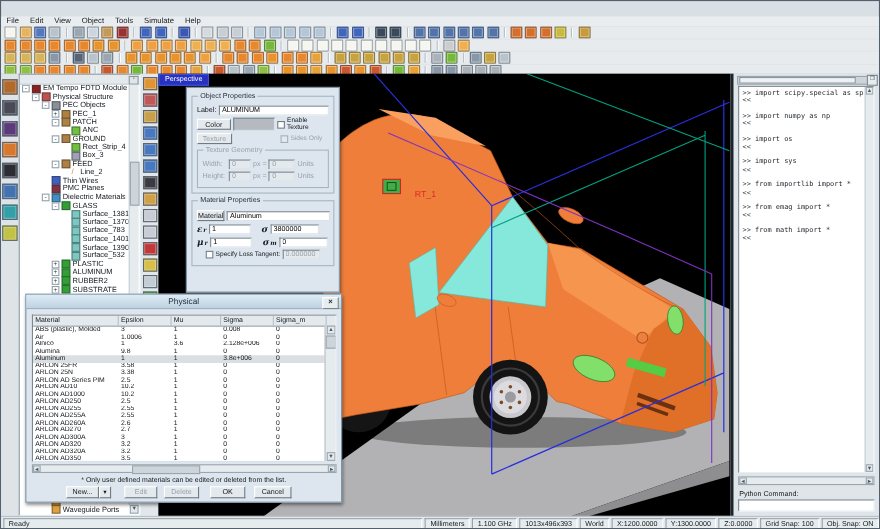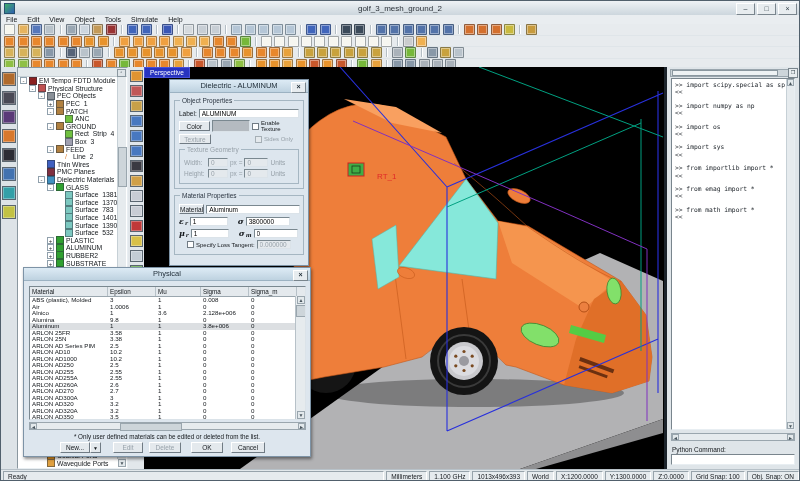--- a/index.html
+++ b/index.html
@@ -106,29 +106,20 @@
   .mhscroll{position:absolute;left:5px;top:154px;width:277px;height:8px;background:#e6ebee;border:1px solid #9aa6ae;box-sizing:border-box;}
   .mhthumb{position:absolute;left:90px;top:0;width:60px;height:6px;background:#cdd5da;border:1px solid #9aa6ae;}
   .mnote{position:absolute;left:0;top:165px;width:100%;text-align:center;font-size:6.3px;}
   .mbtns{position:absolute;left:0;top:174px;width:100%;display:flex;align-items:center;}
 </style>
 </head>
 <body>
 
 <div id="win">
 
-  <div class="titlebar">
-    <div class="appicon"></div>
-    <div class="wtitle">golf_3_mesh_ground_2</div>
-    <div class="winbtns">
-      <div class="wbtn">–</div>
-      <div class="wbtn">□</div>
-      <div class="wbtn">×</div>
-    </div>
-  </div>
 
   <div class="menubar" id="menubar">
       <span>File</span>
       <span>Edit</span>
       <span>View</span>
       <span>Object</span>
       <span>Tools</span>
       <span>Simulate</span>
       <span>Help</span>
     </div>
@@ -585,24 +576,20 @@
         <span class="seg">World</span>
         <span class="seg">X:1200.0000</span>
         <span class="seg">Y:1300.0000</span>
         <span class="seg">Z:0.0000</span>
         <span class="seg">Grid Snap: 100</span>
         <span class="seg">Obj. Snap: ON</span>
       </span>
   </div>
 
   <div class="dlg" style="left:168px;top:78px;width:140px;height:187px;z-index:5;">
-    <div class="dlgtitle">
-      <span>Dielectric - ALUMINUM</span>
-      <div class="dlgclose">×</div>
-    </div>
     <div class="grp" style="margin-top:7px;">
       <span class="lg">Object Properties</span>
       <div class="frow">
         <span>Label:</span>
         <input class="inp" style="flex: 1 1 0%;" value="ALUMINUM">
       </div>
       <div class="frow">
         <div class="btn sm" style="width:32px;">Color</div>
         <div class="swatch"></div>
         <span class="cb"></span>

